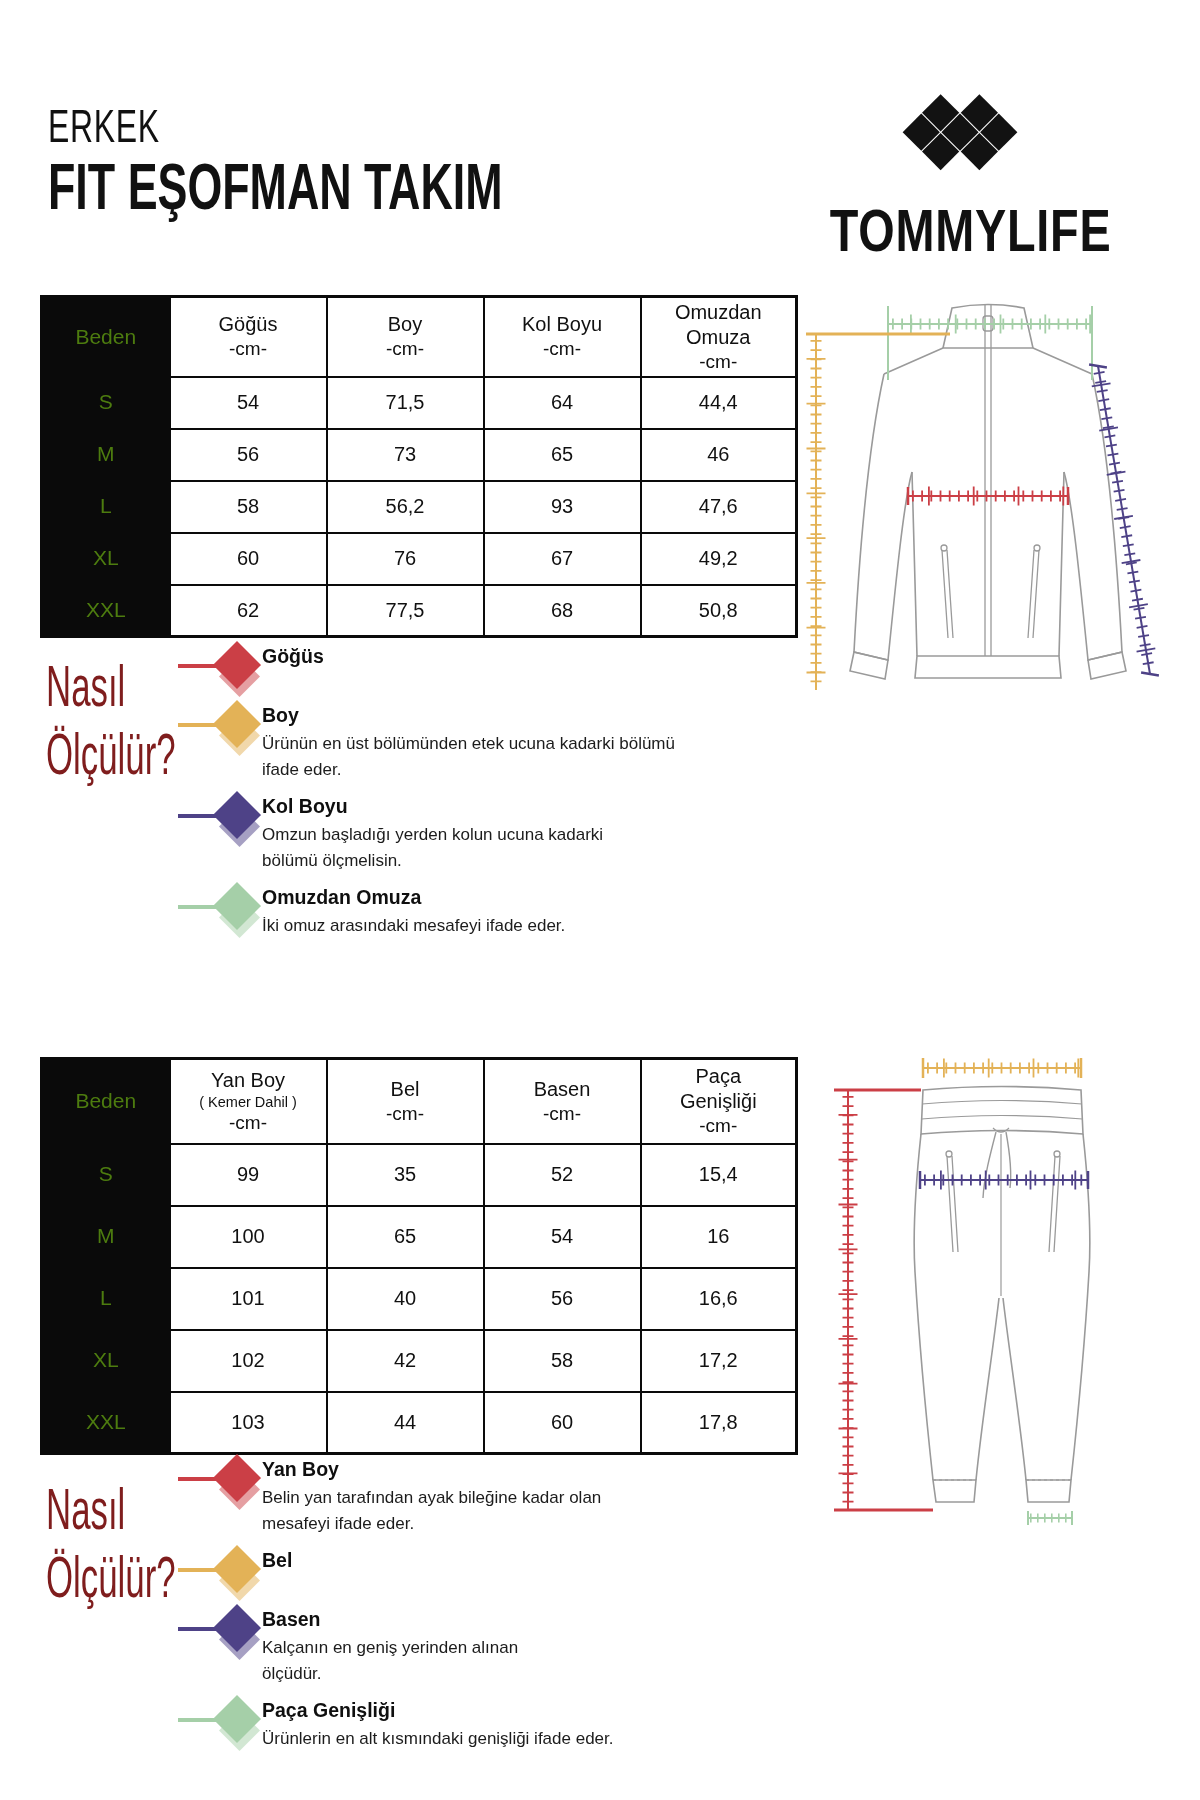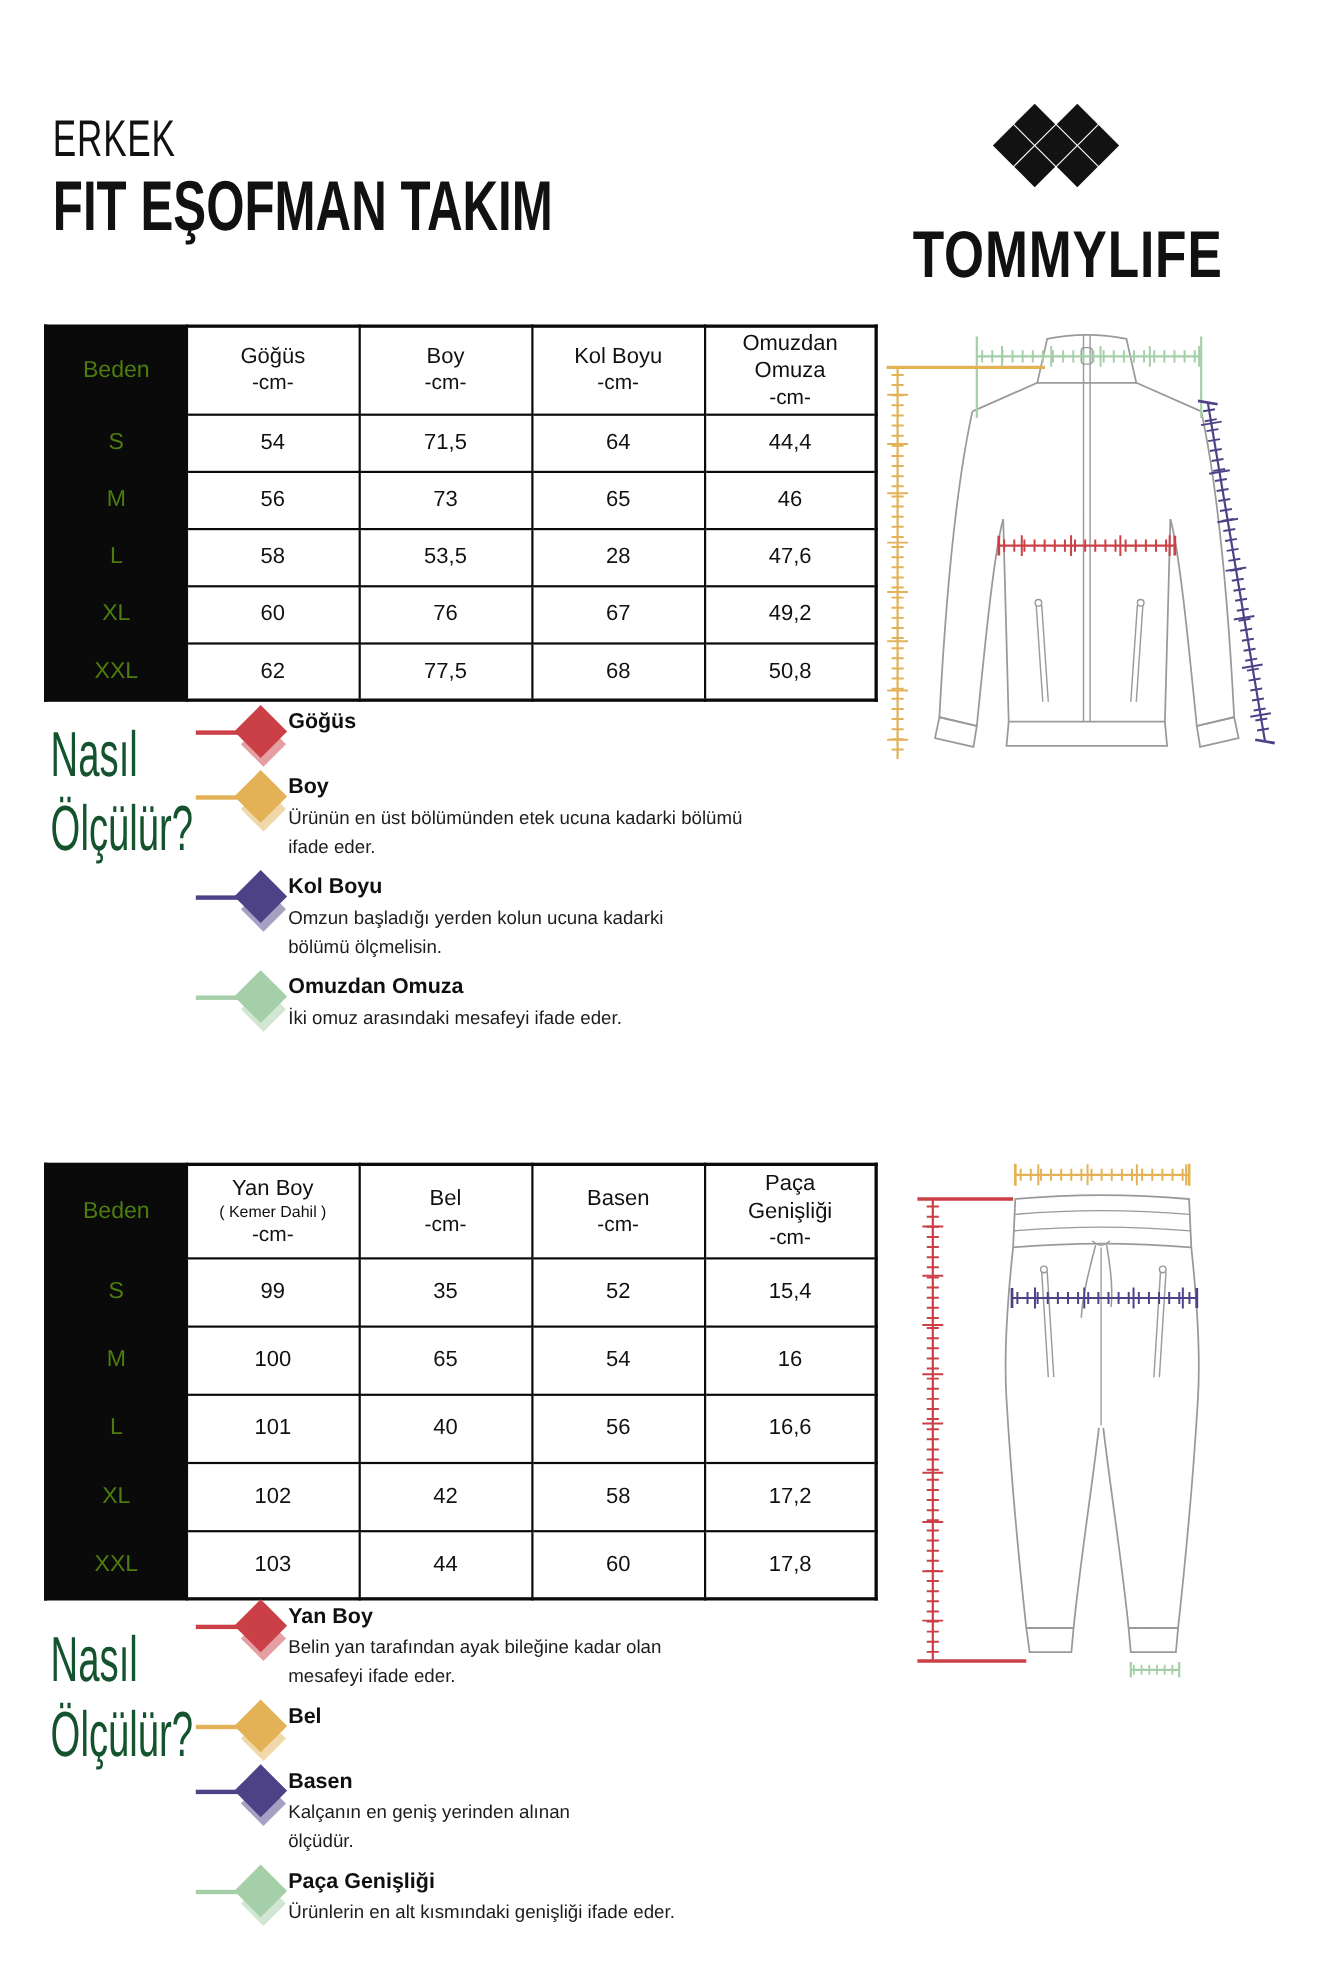--- a/index.html
+++ b/index.html
@@ -26,21 +26,21 @@
   .size-table th .unit{display:block;font-size:19px;}
   #jacket-table{left:40px;top:295px;width:755px;}
   #jacket-table thead tr{height:80px;}
   #jacket-table tbody tr{height:52px;}
   #pants-table{left:40px;top:1057px;width:755px;}
   #pants-table thead tr{height:85px;}
   #pants-table tbody tr{height:62px;}
   th.tight{padding:0 22px;}
 
   
-  .measure-heading{position:absolute;left:46px;font-size:58px;font-weight:400;line-height:1.18;color:#14532d;}
+  .measure-heading{position:absolute;left:46px;font-size:58px;font-weight:400;line-height:1.18;color:#7f1d1d;}
   .measure-heading .cond{display:block;transform:scaleX(.60);}
   .measure-list{position:absolute;left:178px;width:570px;}
   .legend-item{display:flex;margin-bottom:13px;}
   .legend-marker{flex:none;width:84px;height:46px;position:relative;margin-top:0;}
   .legend-marker .mline{position:absolute;left:0;top:19px;width:56px;height:4px;background:currentColor;}
   .legend-marker .mdiamond{position:absolute;left:42px;top:3px;width:34px;height:34px;
     background:currentColor;transform:rotate(45deg);}
   .legend-marker .ghost{left:47px;top:17px;width:29px;height:29px;opacity:.5;}
   .legend-text h4{margin:0 0 4px;font-size:19.5px;font-weight:700;color:#0f0f0f;}
   .legend-text p{margin:0;font-size:17px;line-height:1.5;color:#1c1c1c;white-space:pre-line;}
@@ -105,22 +105,22 @@
       <tr>
         <td class="size-col">M</td>
         <td>56</td>
         <td>73</td>
         <td>65</td>
         <td>46</td>
       </tr>
       <tr>
         <td class="size-col">L</td>
         <td>58</td>
-        <td>53,5</td>
-        <td>28</td>
+        <td>56,2</td>
+        <td>93</td>
         <td>47,6</td>
       </tr>
       <tr>
         <td class="size-col">XL</td>
         <td>60</td>
         <td>76</td>
         <td>67</td>
         <td>49,2</td>
       </tr>
       <tr>

